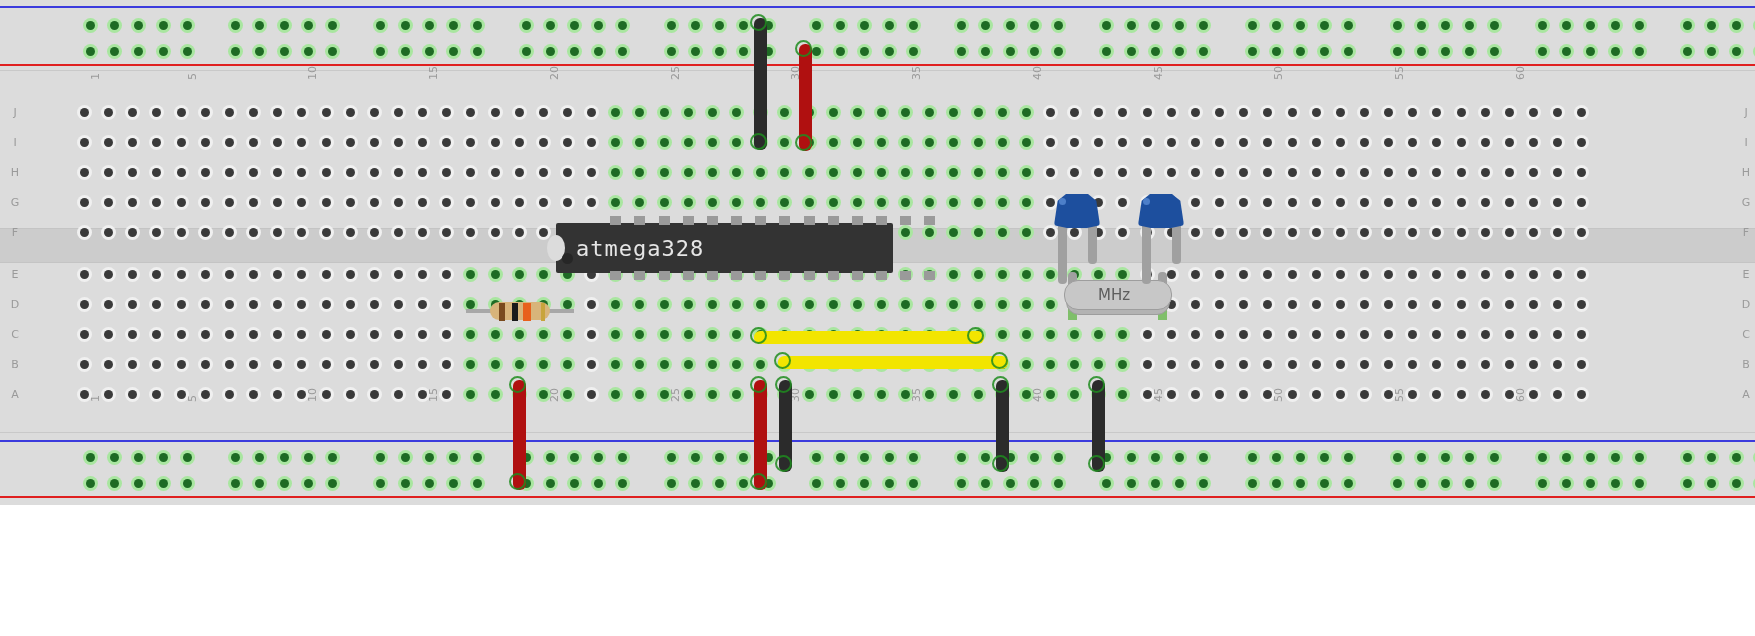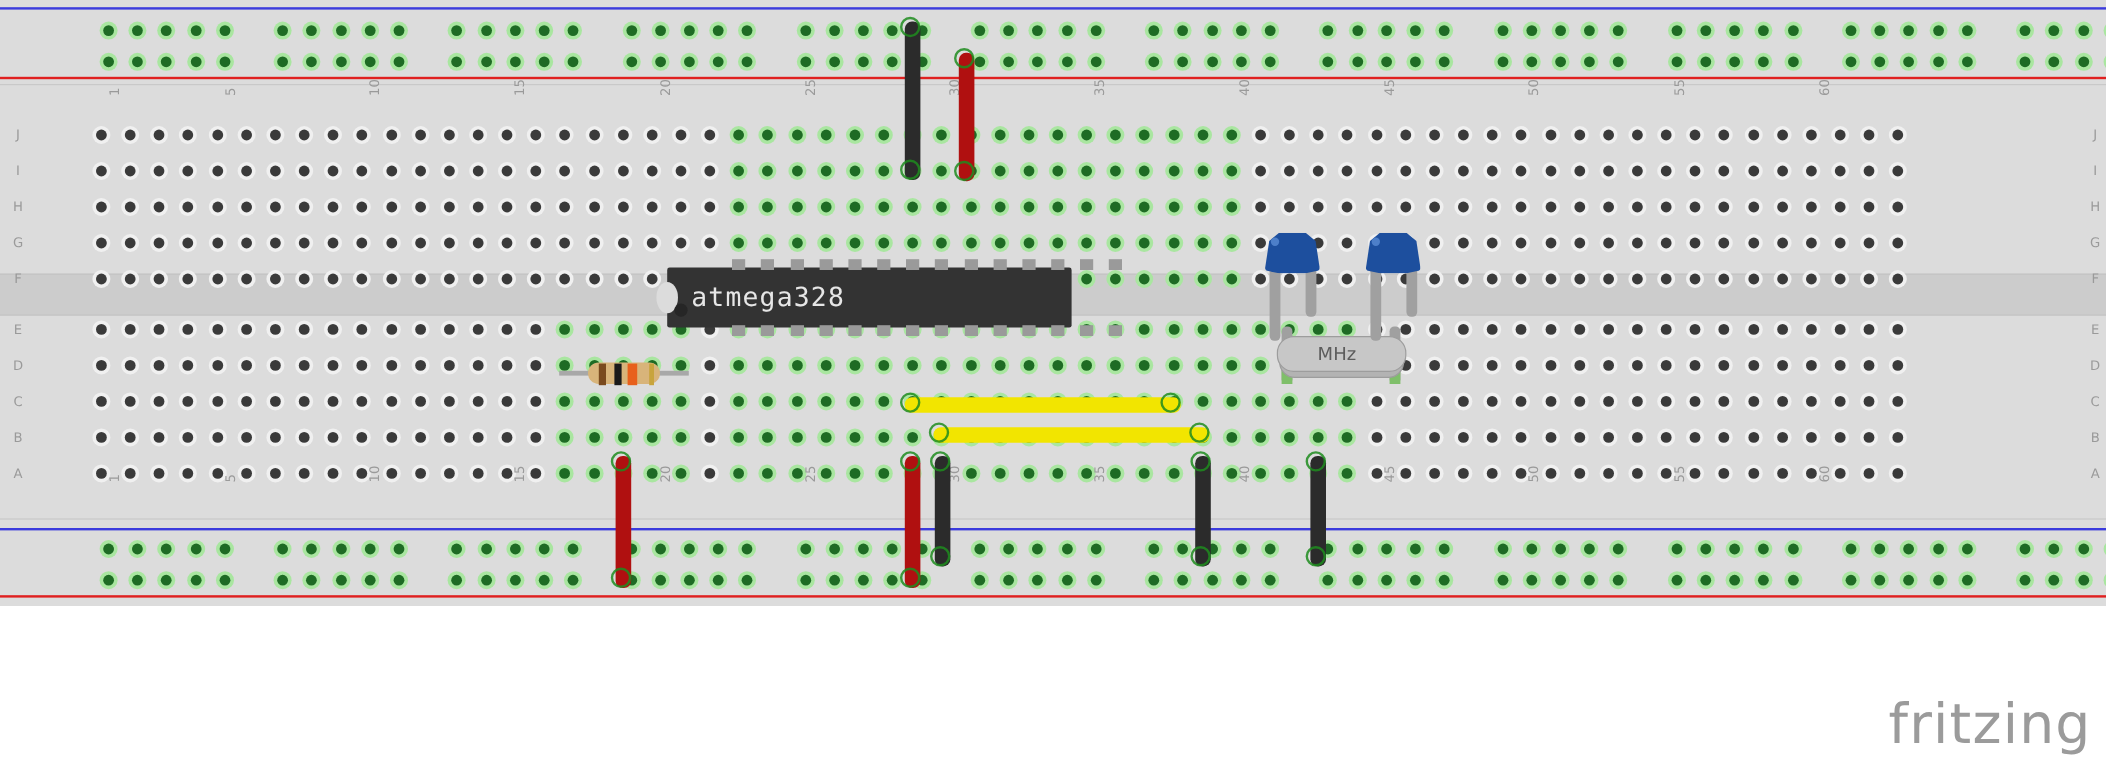--- a/index.html
+++ b/index.html
@@ -3004,15 +3004,14 @@
         <div class="ic-pin top" style="left: 319.95px;"></div>
         <div class="ic-pin bot" style="left: 319.95px;"></div>
         <div class="ic-pin top" style="left: 344.1px;"></div>
         <div class="ic-pin bot" style="left: 344.1px;"></div>
         <div class="ic-pin top" style="left: 368.25px;"></div>
         <div class="ic-pin bot" style="left: 368.25px;"></div>
       </div>
 
   </div>
 
-  <div id="fritzing-watermark">fritzing</div>
 
 </div>
 
 </body></html>

